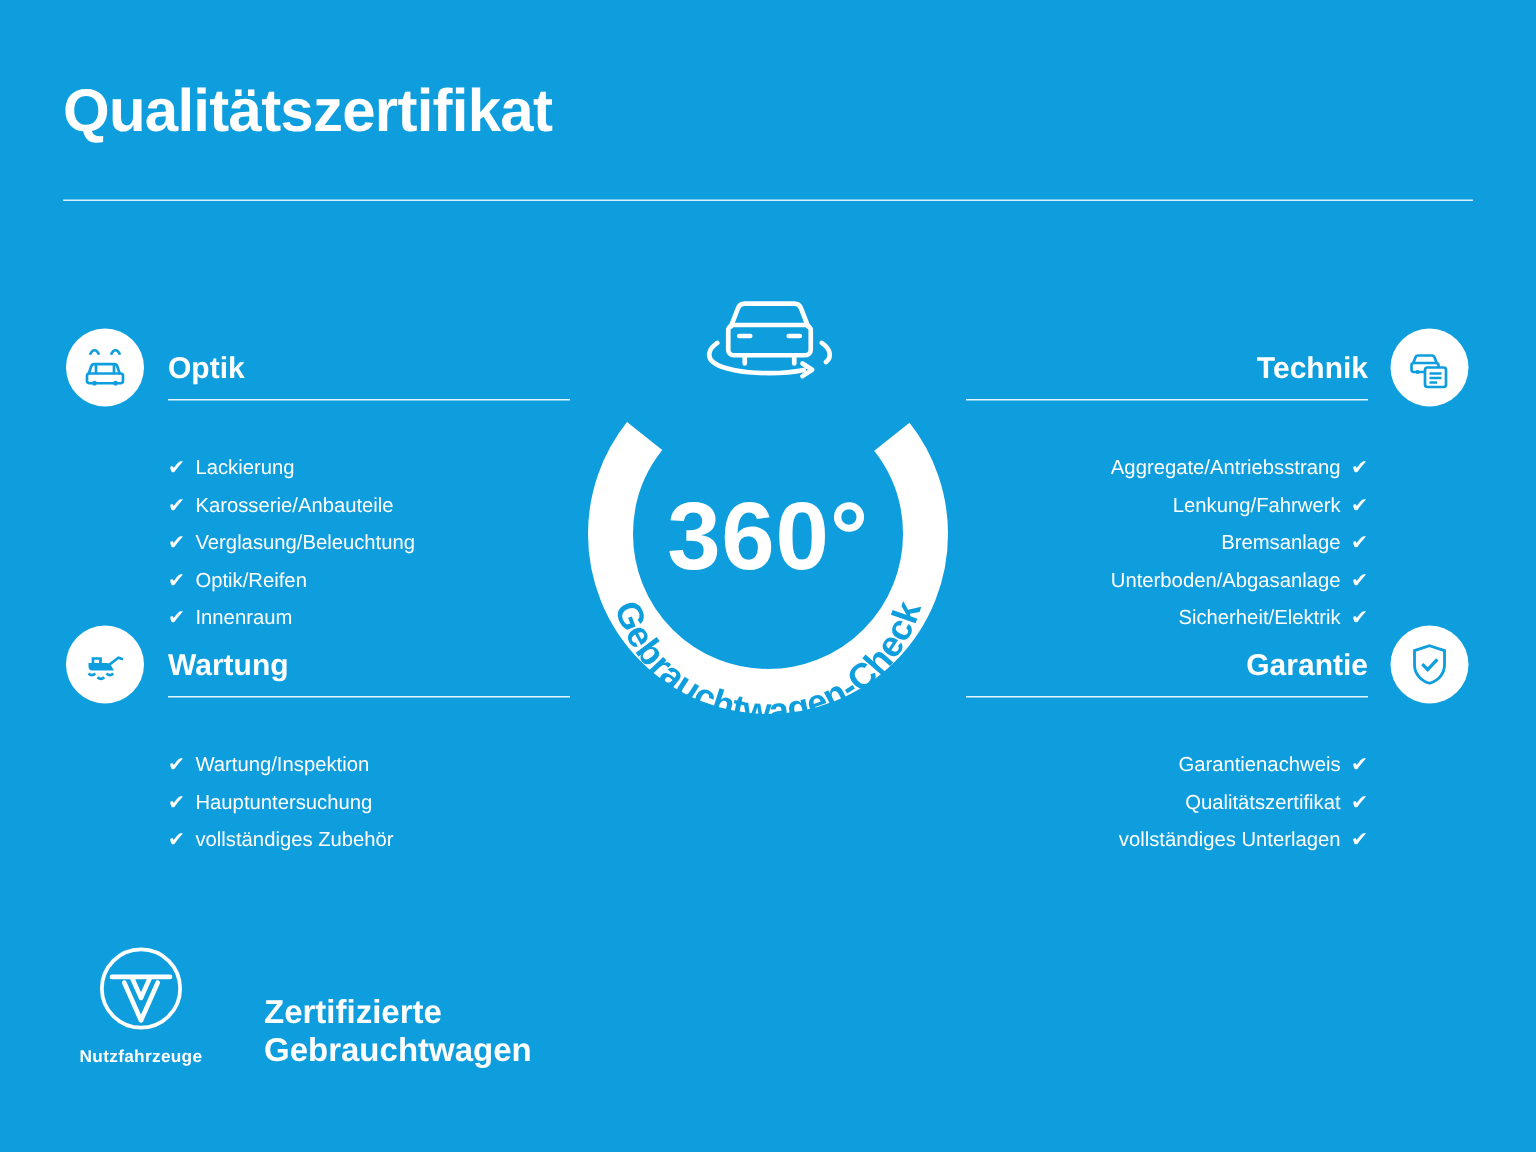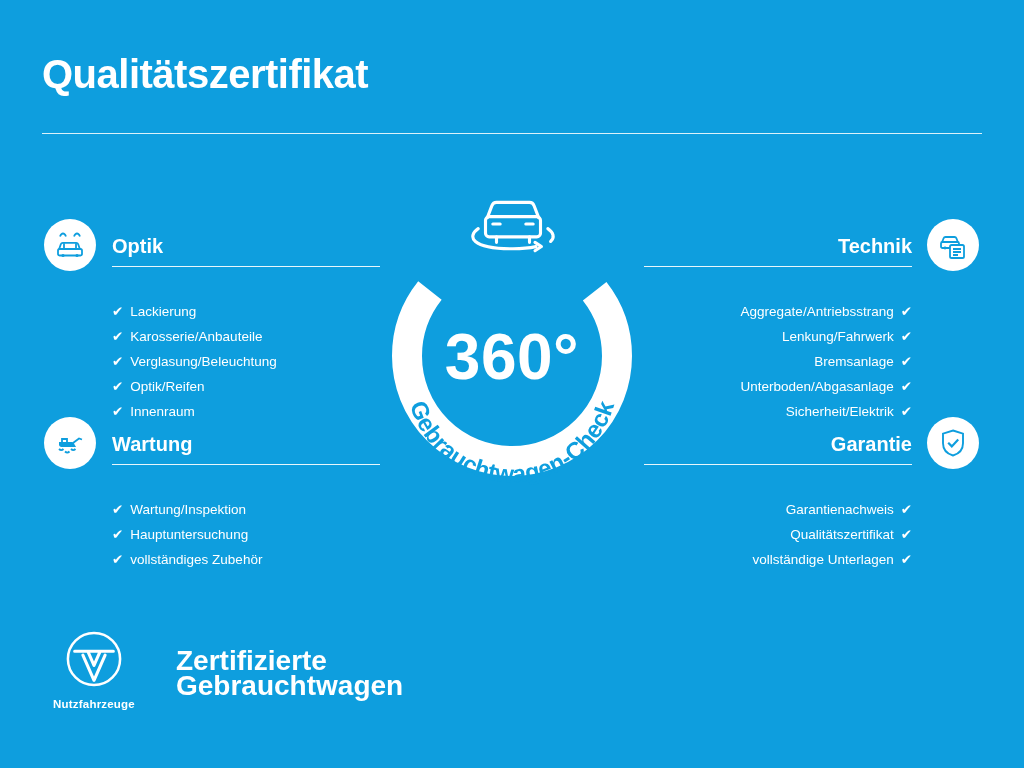--- a/index.html
+++ b/index.html
@@ -135,22 +135,22 @@
   }
   .vw-sub {
     margin-top: 6px;
     font-size: 11.5px;
     font-weight: bold;
     letter-spacing: 0.2px;
     white-space: nowrap;
   }
   .footer-text {
     margin-left: 30px;
-    margin-top: 18px;
-    font-size: 28px;
+    margin-top: 32px;
+    font-size: 22px;
     font-weight: bold;
     line-height: 25px;
     white-space: nowrap;
   }
 </style>
 </head>
 <body>
 
 <div class="page">
 
@@ -258,21 +258,21 @@
       <li><span>Sicherheit/Elektrik</span><span class="check">✔</span></li>
     </ul>
   </div>
 
   <div class="block right" id="block-garantie">
     <div class="block-head">Garantie</div>
     <div class="block-rule"></div>
     <ul class="items">
       <li><span>Garantienachweis</span><span class="check">✔</span></li>
       <li><span>Qualitätszertifikat</span><span class="check">✔</span></li>
-      <li><span>vollständige Unterlagen</span><span class="check">✔</span></li>
+      <li><span>vollständiges Unterlagen</span><span class="check">✔</span></li>
     </ul>
   </div>
 
   <div class="footer">
     <div class="vw-logo-wrap">
       <svg width="58" height="58" viewBox="0 0 60 60" fill="none" stroke="#ffffff" stroke-width="2.6">
         <circle cx="30" cy="30" r="27"></circle>
         <path d="M30 52L18.5 26M30 52l11.5-26M30 36.5L24 23M30 36.5L36 23M10 22h40" stroke-width="3.2" stroke-linecap="round"></path>
       </svg>
       <div class="vw-sub">Nutzfahrzeuge</div>

